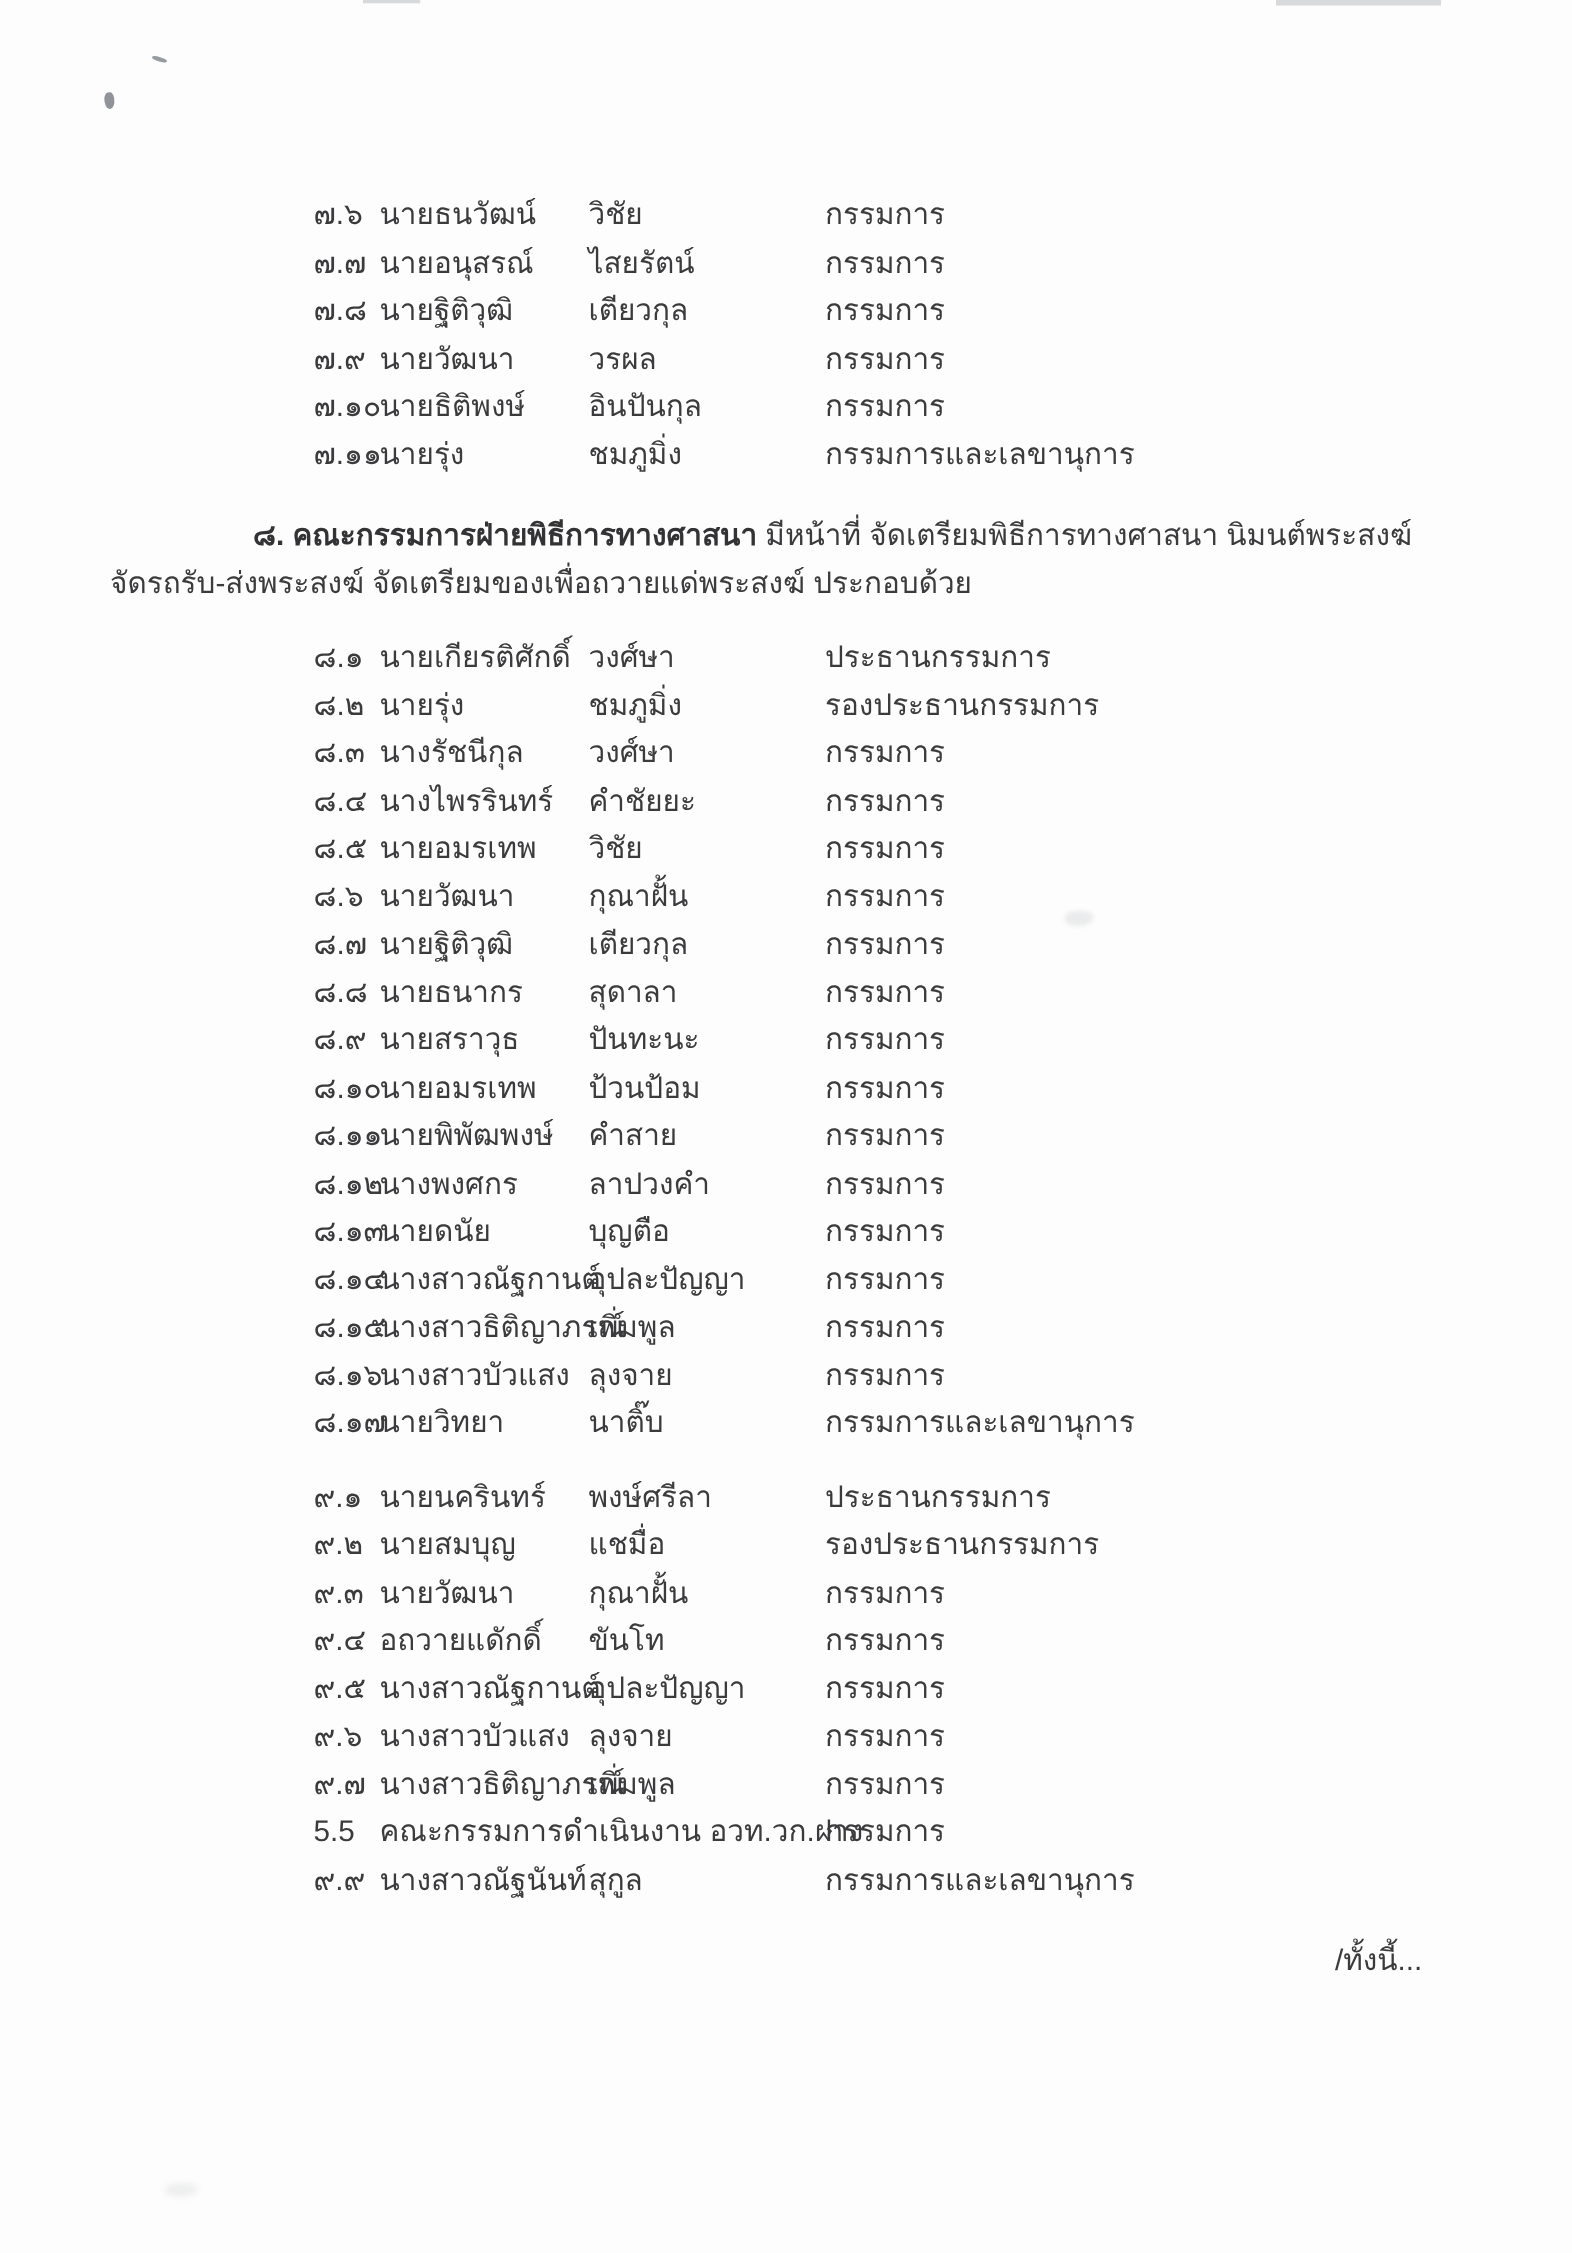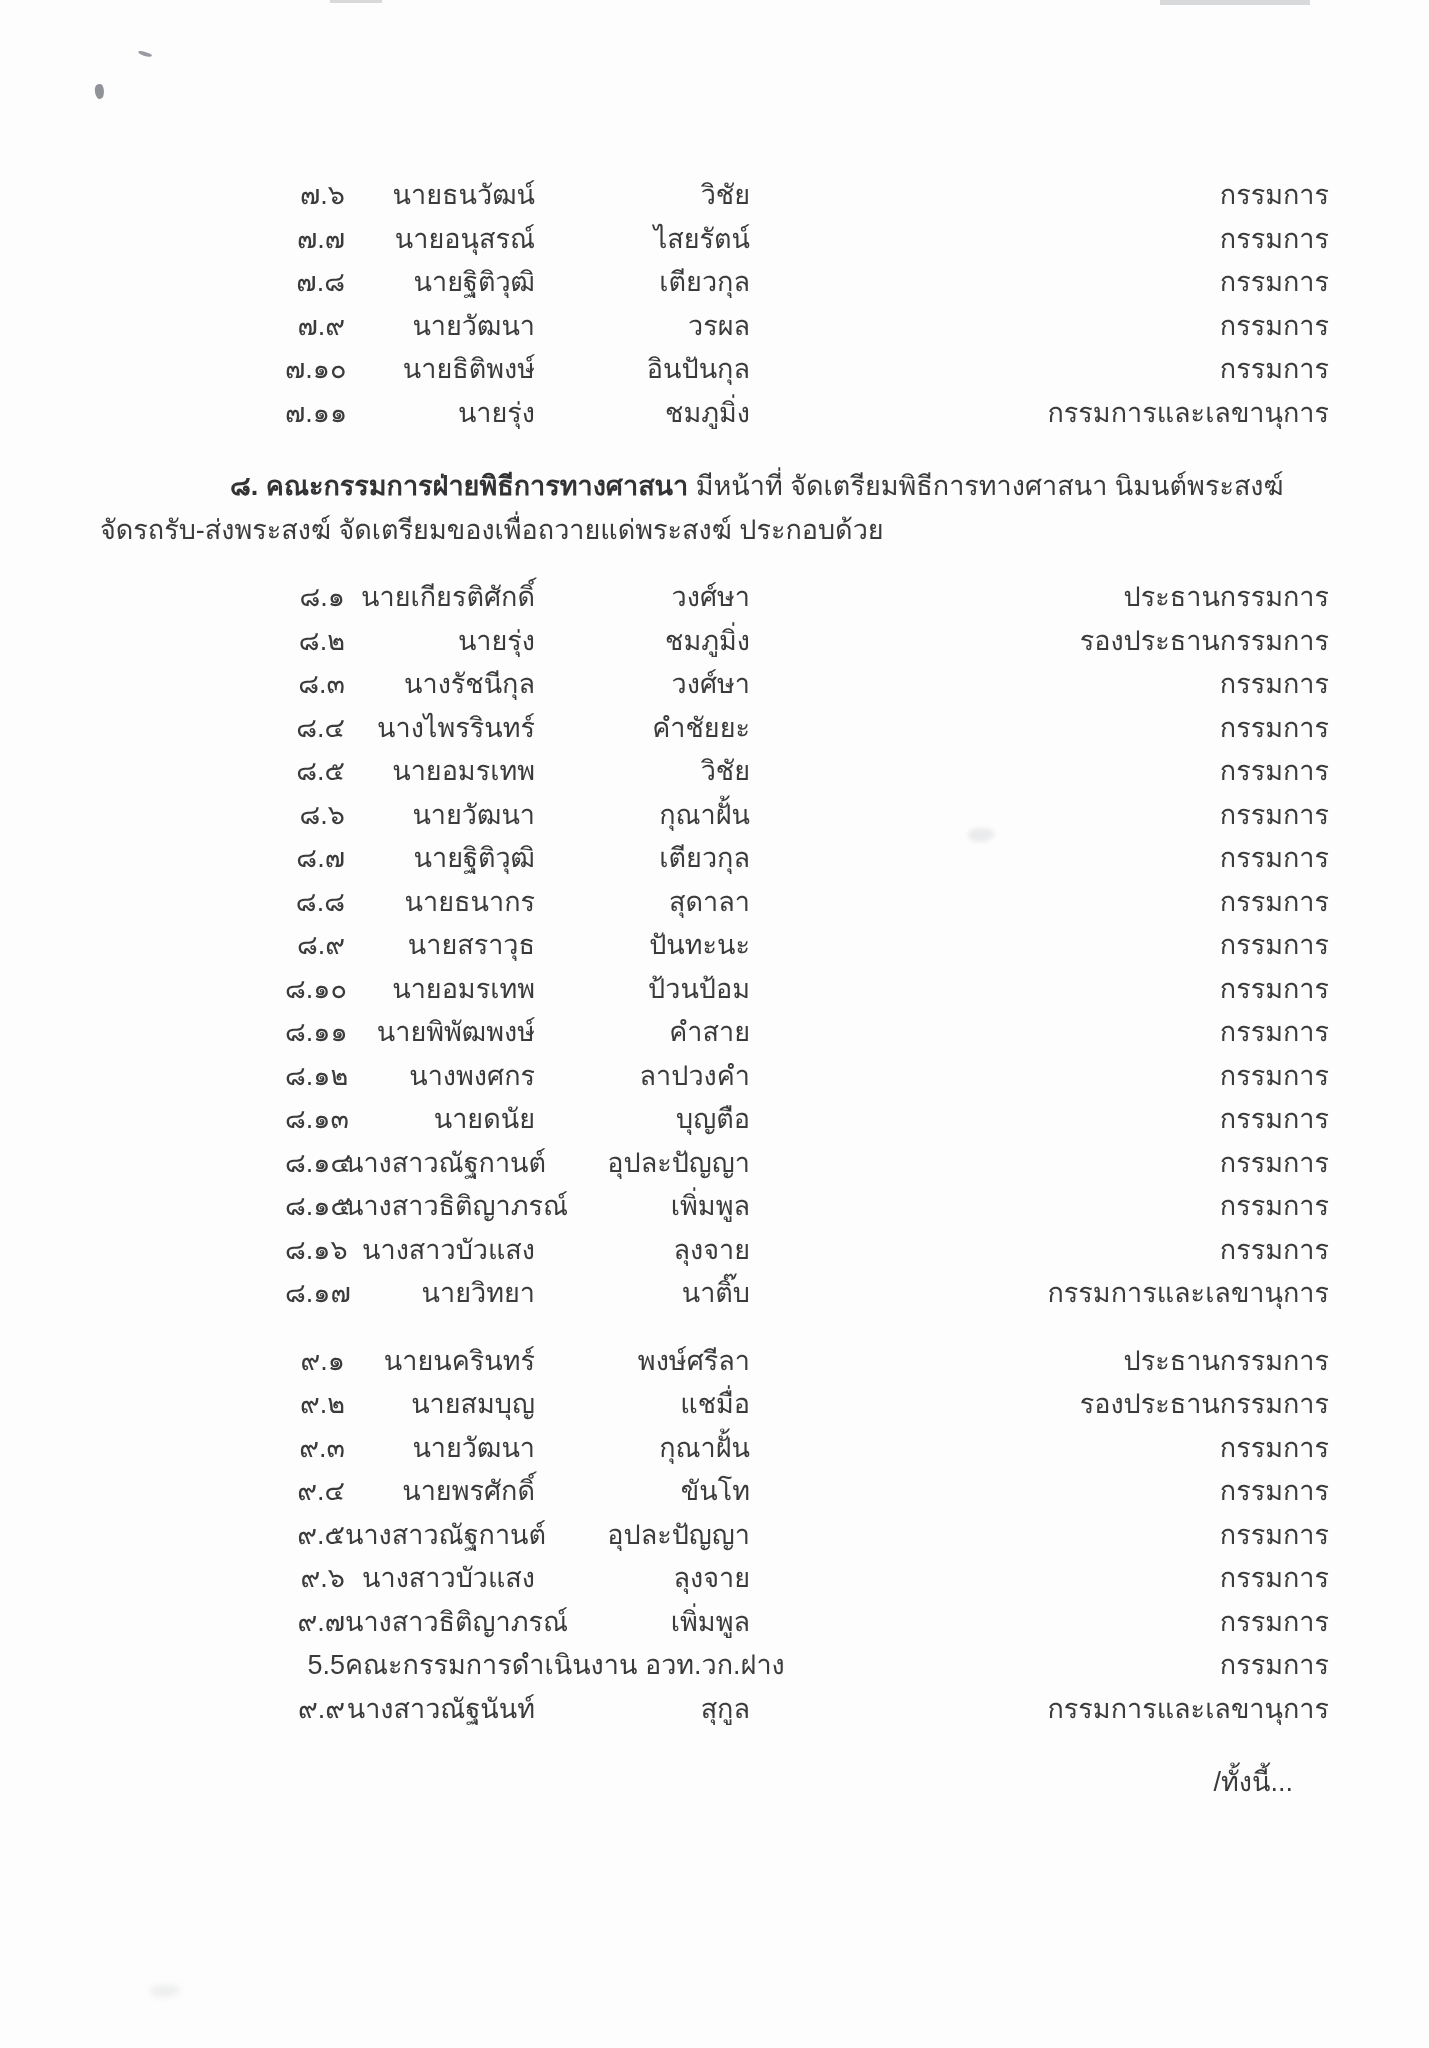--- a/index.html
+++ b/index.html
@@ -58,21 +58,20 @@
   .with-top-gap { margin-top: 30px; }
 
   .members { margin-top: 0; }
   .members.after-heading { margin-top: 24px; }
 
   .member-row {
     display: grid;
     grid-template-columns: 60px 190px 215px 1fr;
     padding-left: 185px;
     white-space: nowrap;
-    text-align: right;
   }
   .cell { overflow: visible; }
 
   .footer-note {
     margin-top: 30px;
     text-align: right;
     padding-right: 36px;
   }
 </style>
 </head>
@@ -251,21 +250,21 @@
               <span class="cell">รองประธานกรรมการ</span>
             </div>
             <div class="member-row">
               <span class="cell">๙.๓</span>
               <span class="cell">นายวัฒนา</span>
               <span class="cell">กุณาฝั้น</span>
               <span class="cell">กรรมการ</span>
             </div>
             <div class="member-row">
               <span class="cell">๙.๔</span>
-              <span class="cell">นายพรศักดิ์</span>
+              <span class="cell">อถวายแดักดิ์</span>
               <span class="cell">ขันโท</span>
               <span class="cell">กรรมการ</span>
             </div>
             <div class="member-row">
               <span class="cell">๙.๕</span>
               <span class="cell">นางสาวณัฐกานต์</span>
               <span class="cell">อุปละปัญญา</span>
               <span class="cell">กรรมการ</span>
             </div>
             <div class="member-row">

